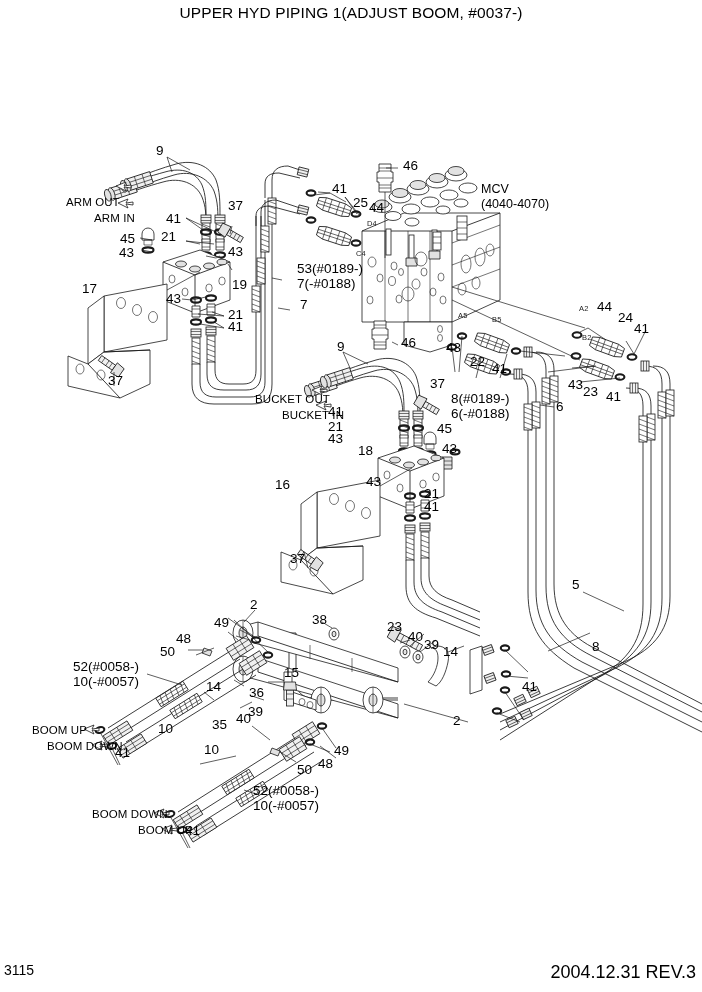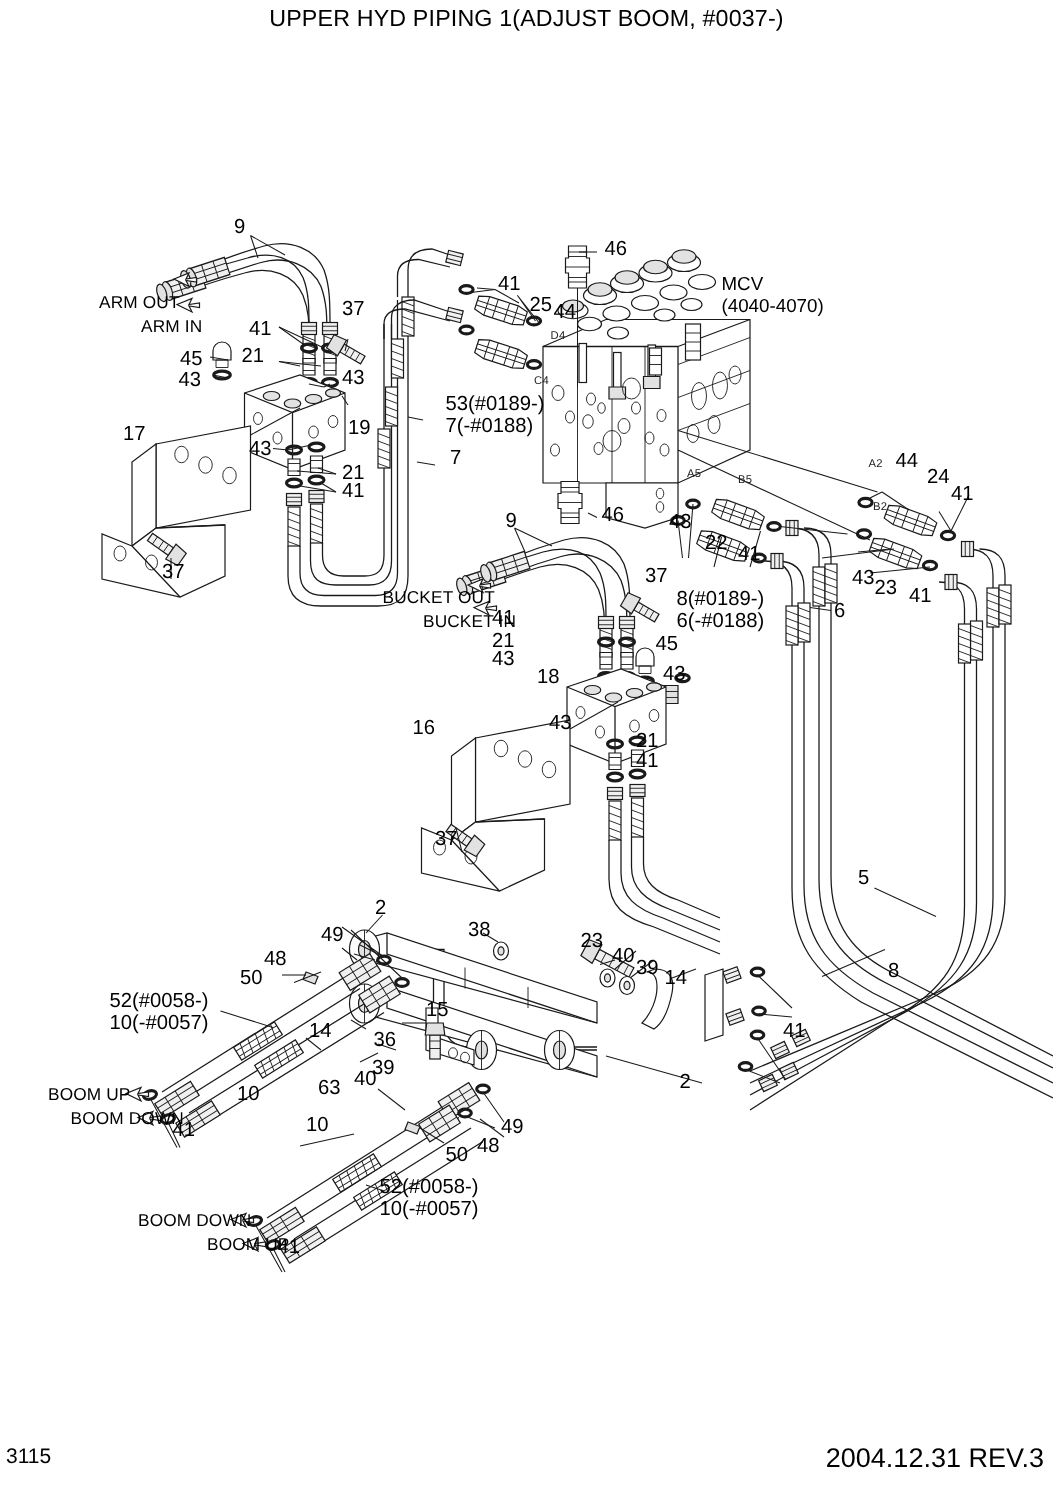--- a/index.html
+++ b/index.html
@@ -832,21 +832,21 @@
   <div class="lbl" style="left:387px; top:620px;">23</div>
   <div class="lbl" style="left:408px; top:630px;">40</div>
   <div class="lbl" style="left:424px; top:638px;">39</div>
   <div class="lbl" style="left:443px; top:645px;">14</div>
   <div class="lbl" style="left:214px; top:616px;">49</div>
   <div class="lbl" style="left:176px; top:632px;">48</div>
   <div class="lbl" style="left:160px; top:645px;">50</div>
   <div class="lbl" style="left:284px; top:666px;">15</div>
   <div class="lbl" style="left:206px; top:680px;">14</div>
   <div class="lbl" style="left:249px; top:686px;">36</div>
-  <div class="lbl" style="left:212px; top:718px;">63</div>
+  <div class="lbl" style="left:212px; top:718px;">35</div>
   <div class="lbl" style="left:236px; top:712px;">40</div>
   <div class="lbl" style="left:248px; top:705px;">39</div>
   <div class="lbl" style="left:158px; top:722px;">10</div>
   <div class="lbl" style="left:115px; top:746px;">41</div>
   <div class="lbl" style="left:522px; top:680px;">41</div>
   <div class="lbl" style="left:453px; top:714px;">2</div>
   <div class="lbl" style="left:204px; top:743px;">10</div>
   <div class="lbl" style="left:334px; top:744px;">49</div>
   <div class="lbl" style="left:318px; top:757px;">48</div>
   <div class="lbl" style="left:297px; top:763px;">50</div>

